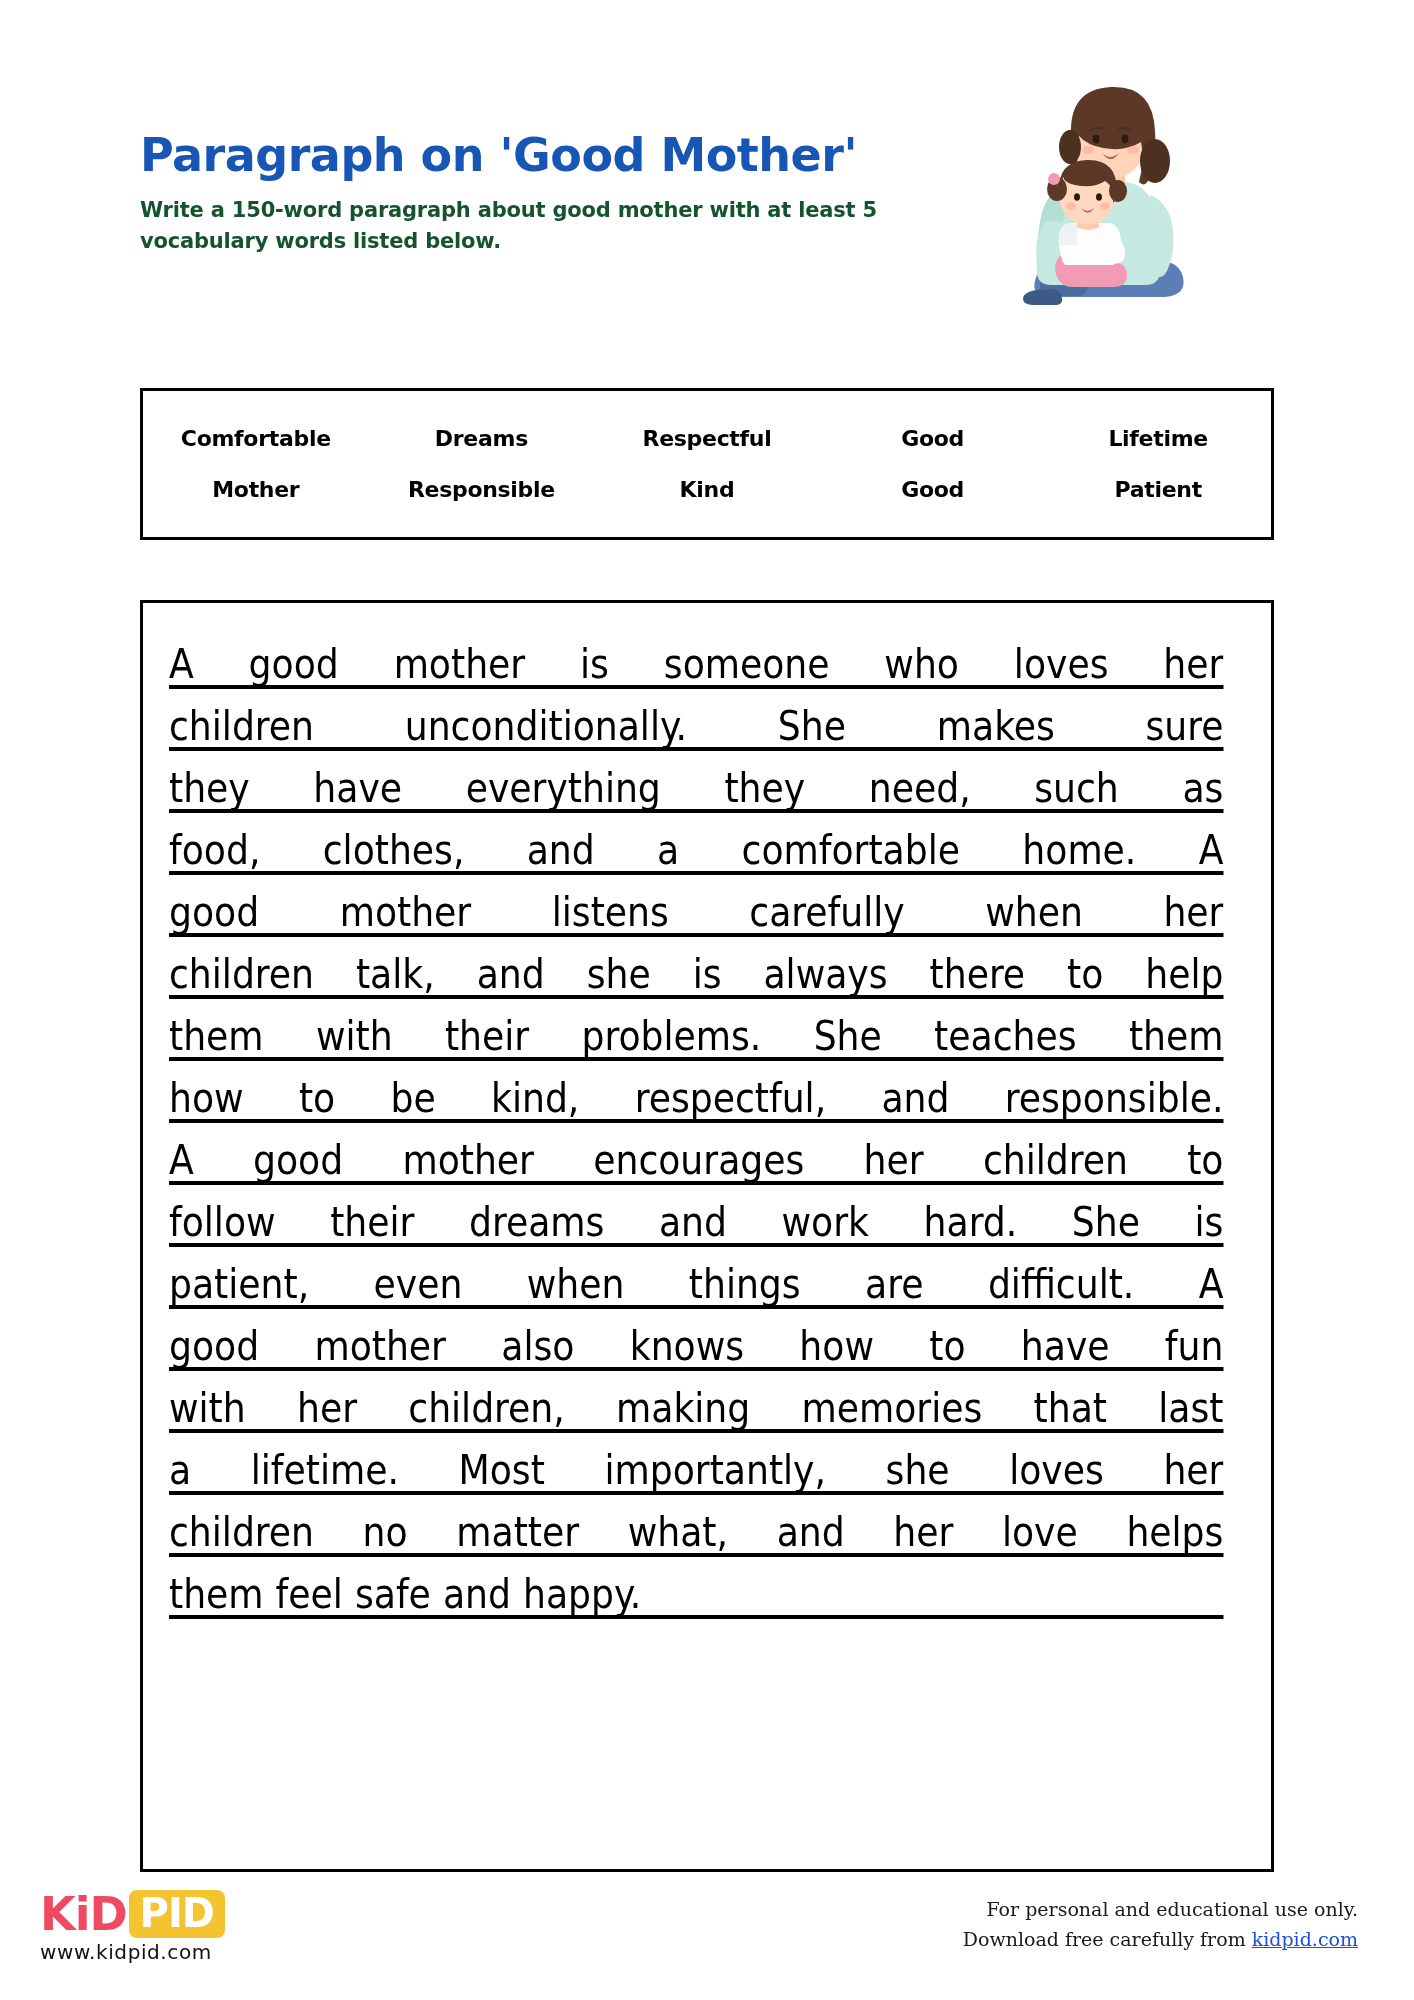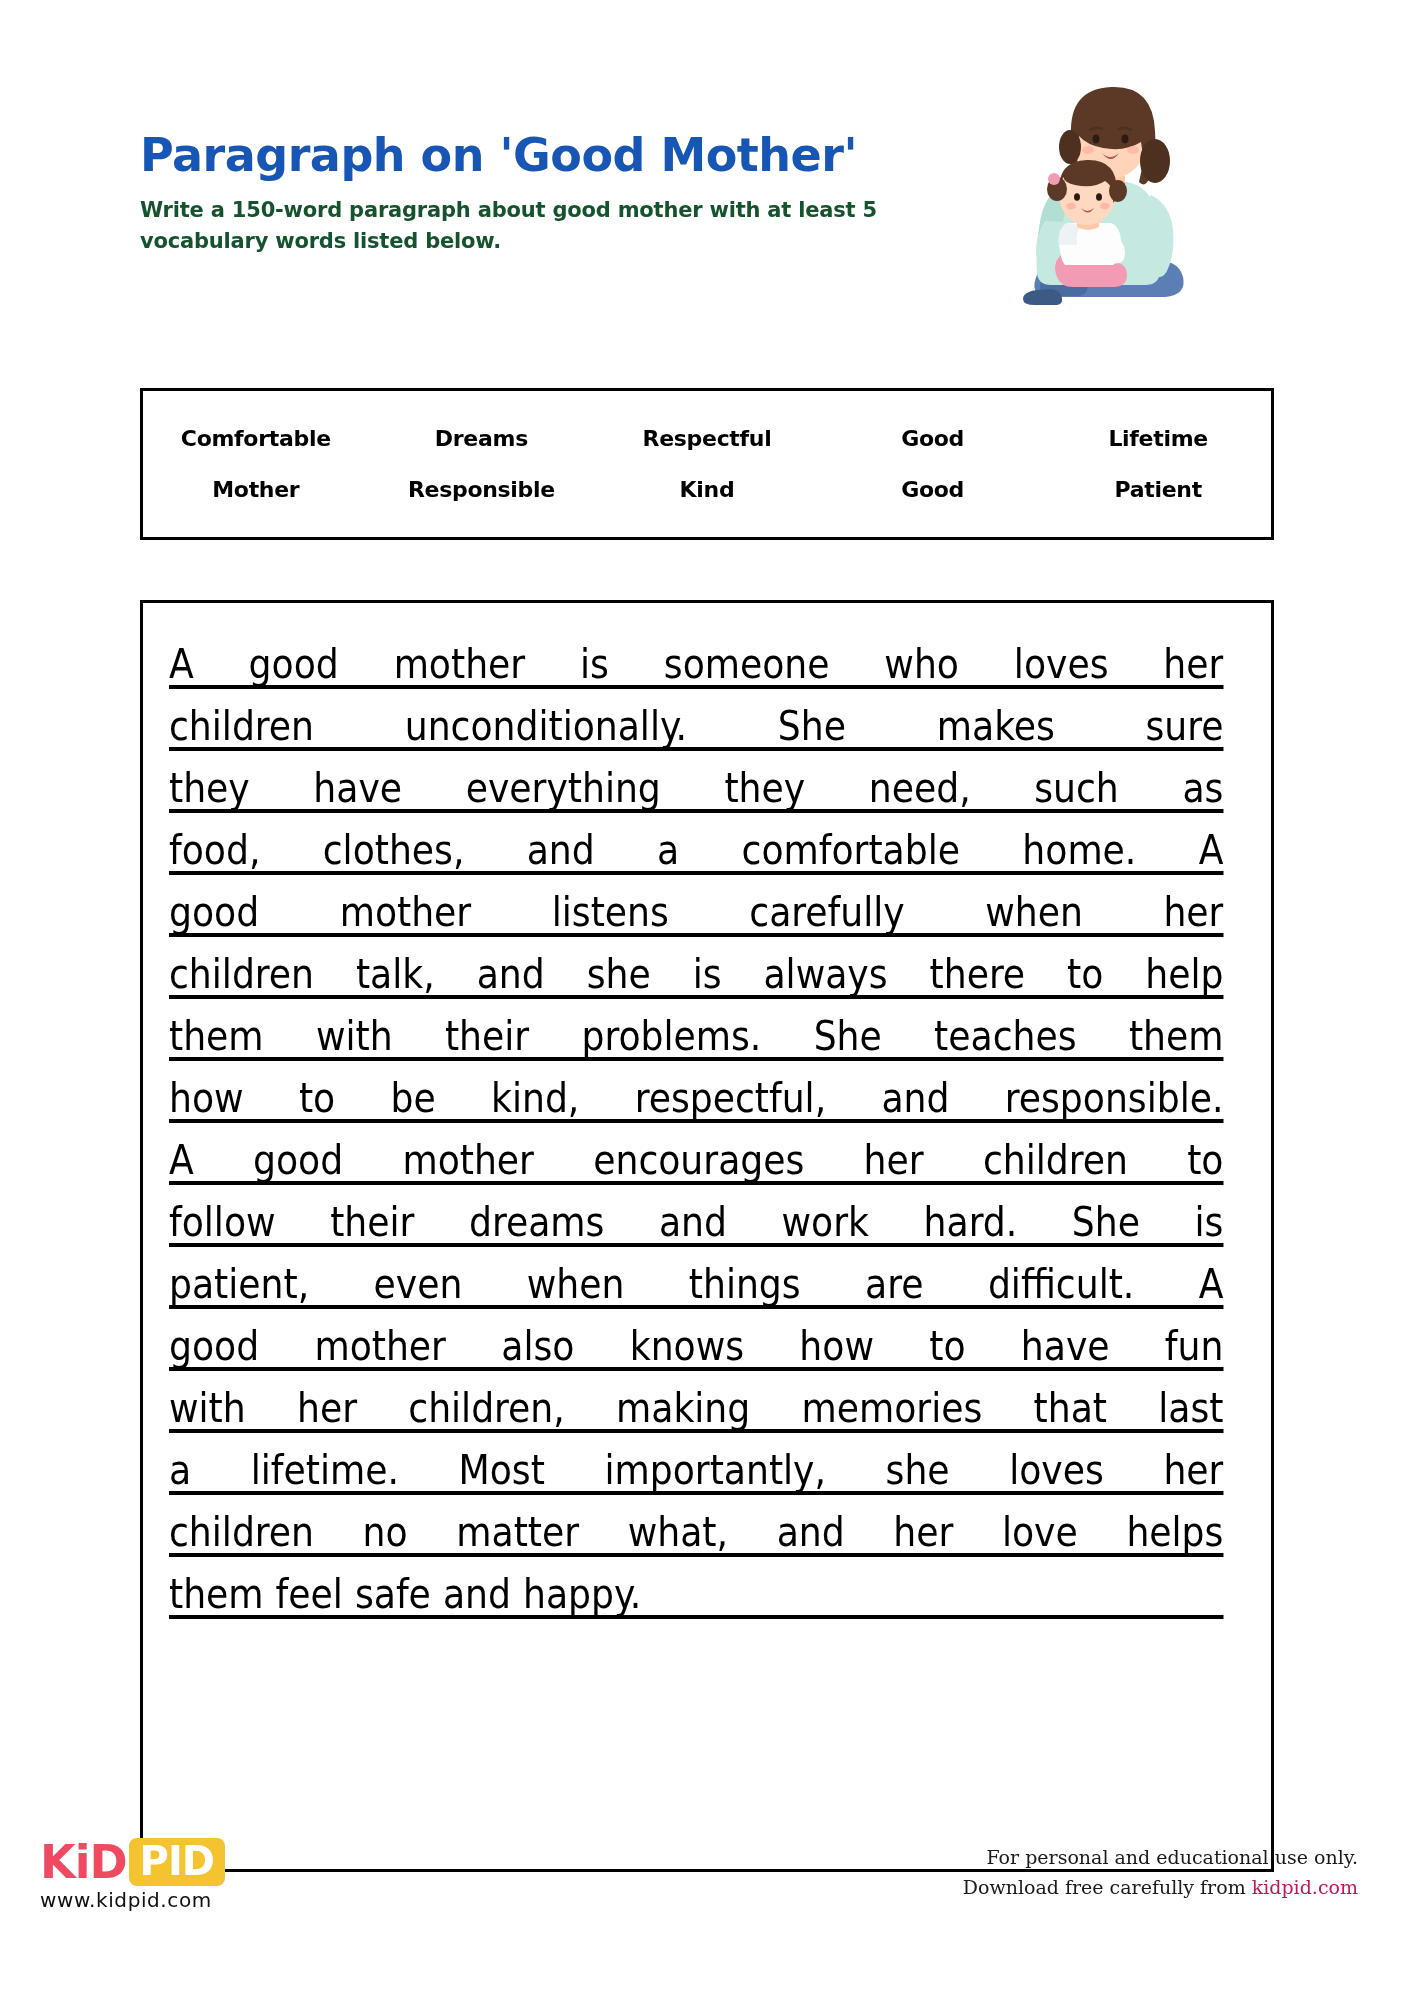--- a/index.html
+++ b/index.html
@@ -120,21 +120,21 @@
   }
   .answer-line.nojustify span.words {
     justify-content: flex-start;
   }
   .answer-line.nojustify span.words > span { margin-right: 0.30em; }
 
   
   .footer {
     position: absolute;
     left: 0;
-    top: 1828px;
+    top: 1880px;
     width: 1414px;
     height: 120px;
   }
   .logo {
     position: absolute;
     left: 40px;
     top: 8px;
     display: flex;
     flex-direction: column;
   }
@@ -177,21 +177,22 @@
     top: 14px;
     text-align: right;
     font-family: "DejaVu Serif", serif;
     font-size: 19px;
     color: #1a1a1a;
     line-height: 1.6;
     margin-left: 40px;
   }
   .footer-note a,
   .footer-link {
-    color: #be185d;
+    color: #1d4ed8;
+    text-decoration: underline;
   }
 </style>
 </head>
 <body>
 
 <div class="sheet">
 
   <div class="header">
     <div class="title">Paragraph on 'Good Mother'</div>
     <div class="subtitle">Write a 150-word paragraph about good mother with at least 5 vocabulary words listed below.</div>

